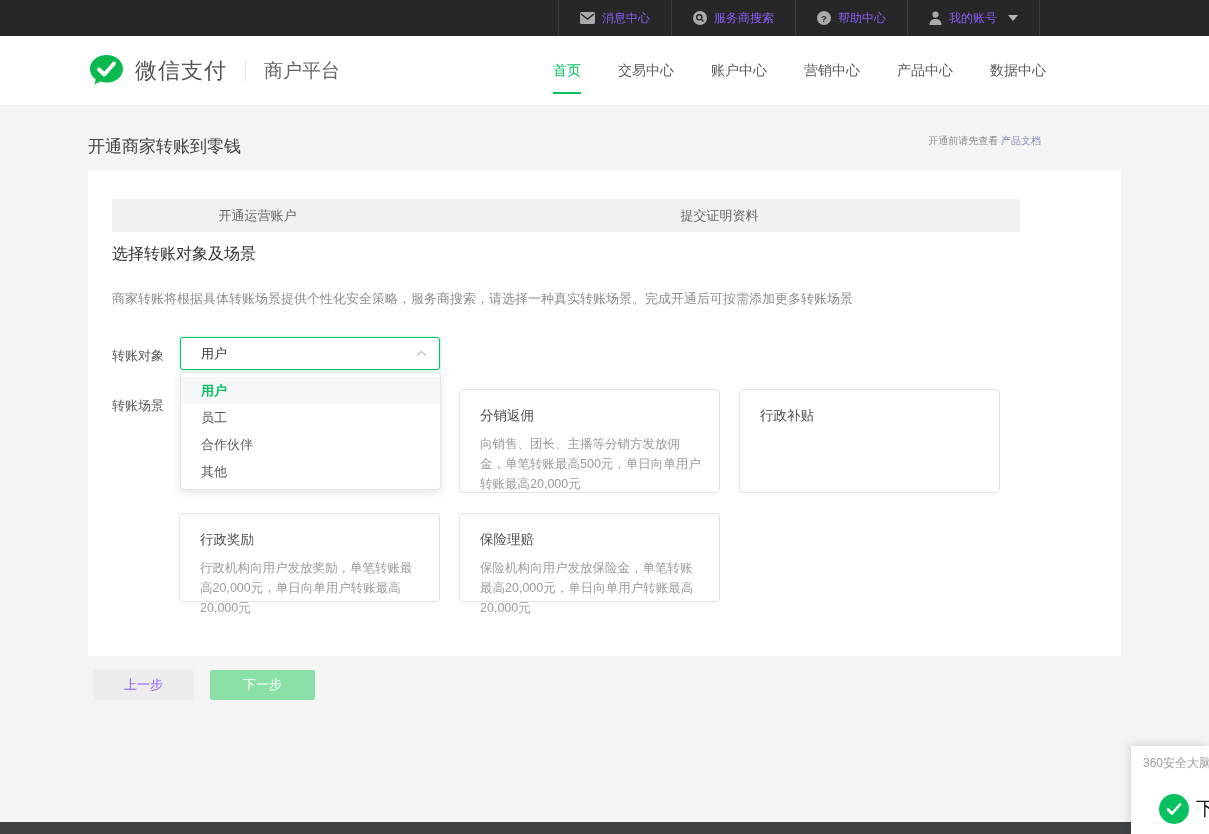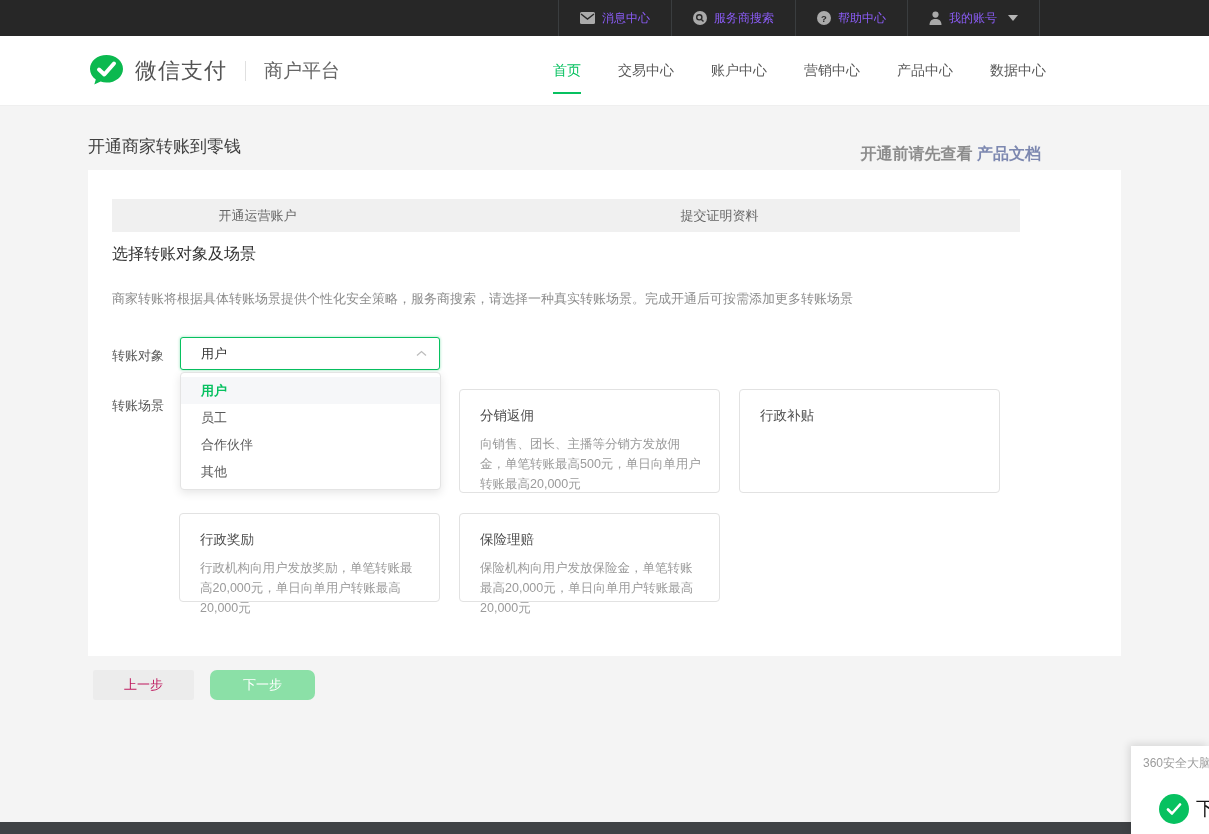--- a/index.html
+++ b/index.html
@@ -23,21 +23,21 @@
   .brand-name { font-size:22px; color:#555; margin-left:10px; letter-spacing:1px; }
   .brand-sep { width:1px; height:20px; background:#e0e0e0; margin:0 18px; }
   .brand-sub { font-size:19px; color:#666; }
   .nav { position:absolute; right:163px; top:0; height:70px; display:flex; align-items:center; gap:37px; }
   .nav-item { font-size:14px; color:#595959; text-decoration:none; cursor:pointer; position:relative; padding:6px 0; }
   .nav-item.active { color:#07c160; }
   .nav-item.active::after { content:""; position:absolute; left:0; right:0; bottom:-8px; height:2px; background:#07c160; }
 
   
   .page-title { position:absolute; left:88px; top:135px; font-size:17px; color:#404040; font-weight:400; }
-  .doc-row { position:absolute; right:168px; top:144px; font-size:16px; color:#8c8c8c;font-weight:bold; }
+  .doc-row { position:absolute; right:168px; top:134px; font-size:10px; color:#8c8c8c; }
   .doc-link { color:#7d88b0; text-decoration:none; cursor:pointer; }
 
   
   .panel { position:absolute; left:88px; top:170px; width:1033px; height:486px; background:#fff; }
 
   
   .stepper { position:absolute; left:24px; top:29px; width:908px; height:33px; display:flex; }
   .step { display:flex; align-items:center; justify-content:center; font-size:13px; color:#666; background:#f0f0f0; }
   .step-1 { width:291px; }
   .step-2 { width:327px; background:#07c160; color:#fff; z-index:1; margin-right:-16px;
@@ -71,22 +71,22 @@
   .card-a { left:91px;  top:219px; width:261px; height:104px; }
   .card-b { left:371px; top:219px; width:261px; height:104px; }
   .card-c { left:651px; top:219px; width:261px; height:104px; }
   .card-d { left:91px;  top:343px; width:261px; height:89px; }
   .card-e { left:371px; top:343px; width:261px; height:89px; }
 
   
   .btn-row { position:absolute; left:93px; top:670px; display:flex; gap:16px; }
   .btn { height:30px; border:none; border-radius:2px; font-size:13px; cursor:pointer;
          font-family:"Liberation Sans","DejaVu Sans",sans-serif; }
-  .btn-prev { width:101px; background:#ececec; color:#be185d; }
-  .btn-next { width:105px; background:#8be0a7; color:#fff;border-radius:7px; }
+  .btn-prev { width:101px; background:#ececec; color:#8b5cf6; }
+  .btn-next { width:105px; background:#8be0a7; color:#fff; }
 
   
   .footer { position:absolute; left:0; bottom:0; width:1209px; height:12px; background:#3f4245; }
 
   
   .popup { position:absolute; left:1131px; top:746px; width:78px; height:88px; background:#fff;
            box-shadow:-2px -2px 8px rgba(0,0,0,.12); z-index:50; overflow:hidden; }
   .popup-title { position:absolute; left:12px; top:9px; font-size:12px; color:#9c9c9c; white-space:nowrap; }
   .popup-row { position:absolute; left:28px; top:48px; display:flex; align-items:center; gap:7px; }
   .popup-check { width:30px; height:30px; border-radius:50%; background:#07c160; display:flex; align-items:center; justify-content:center; flex:none; }

